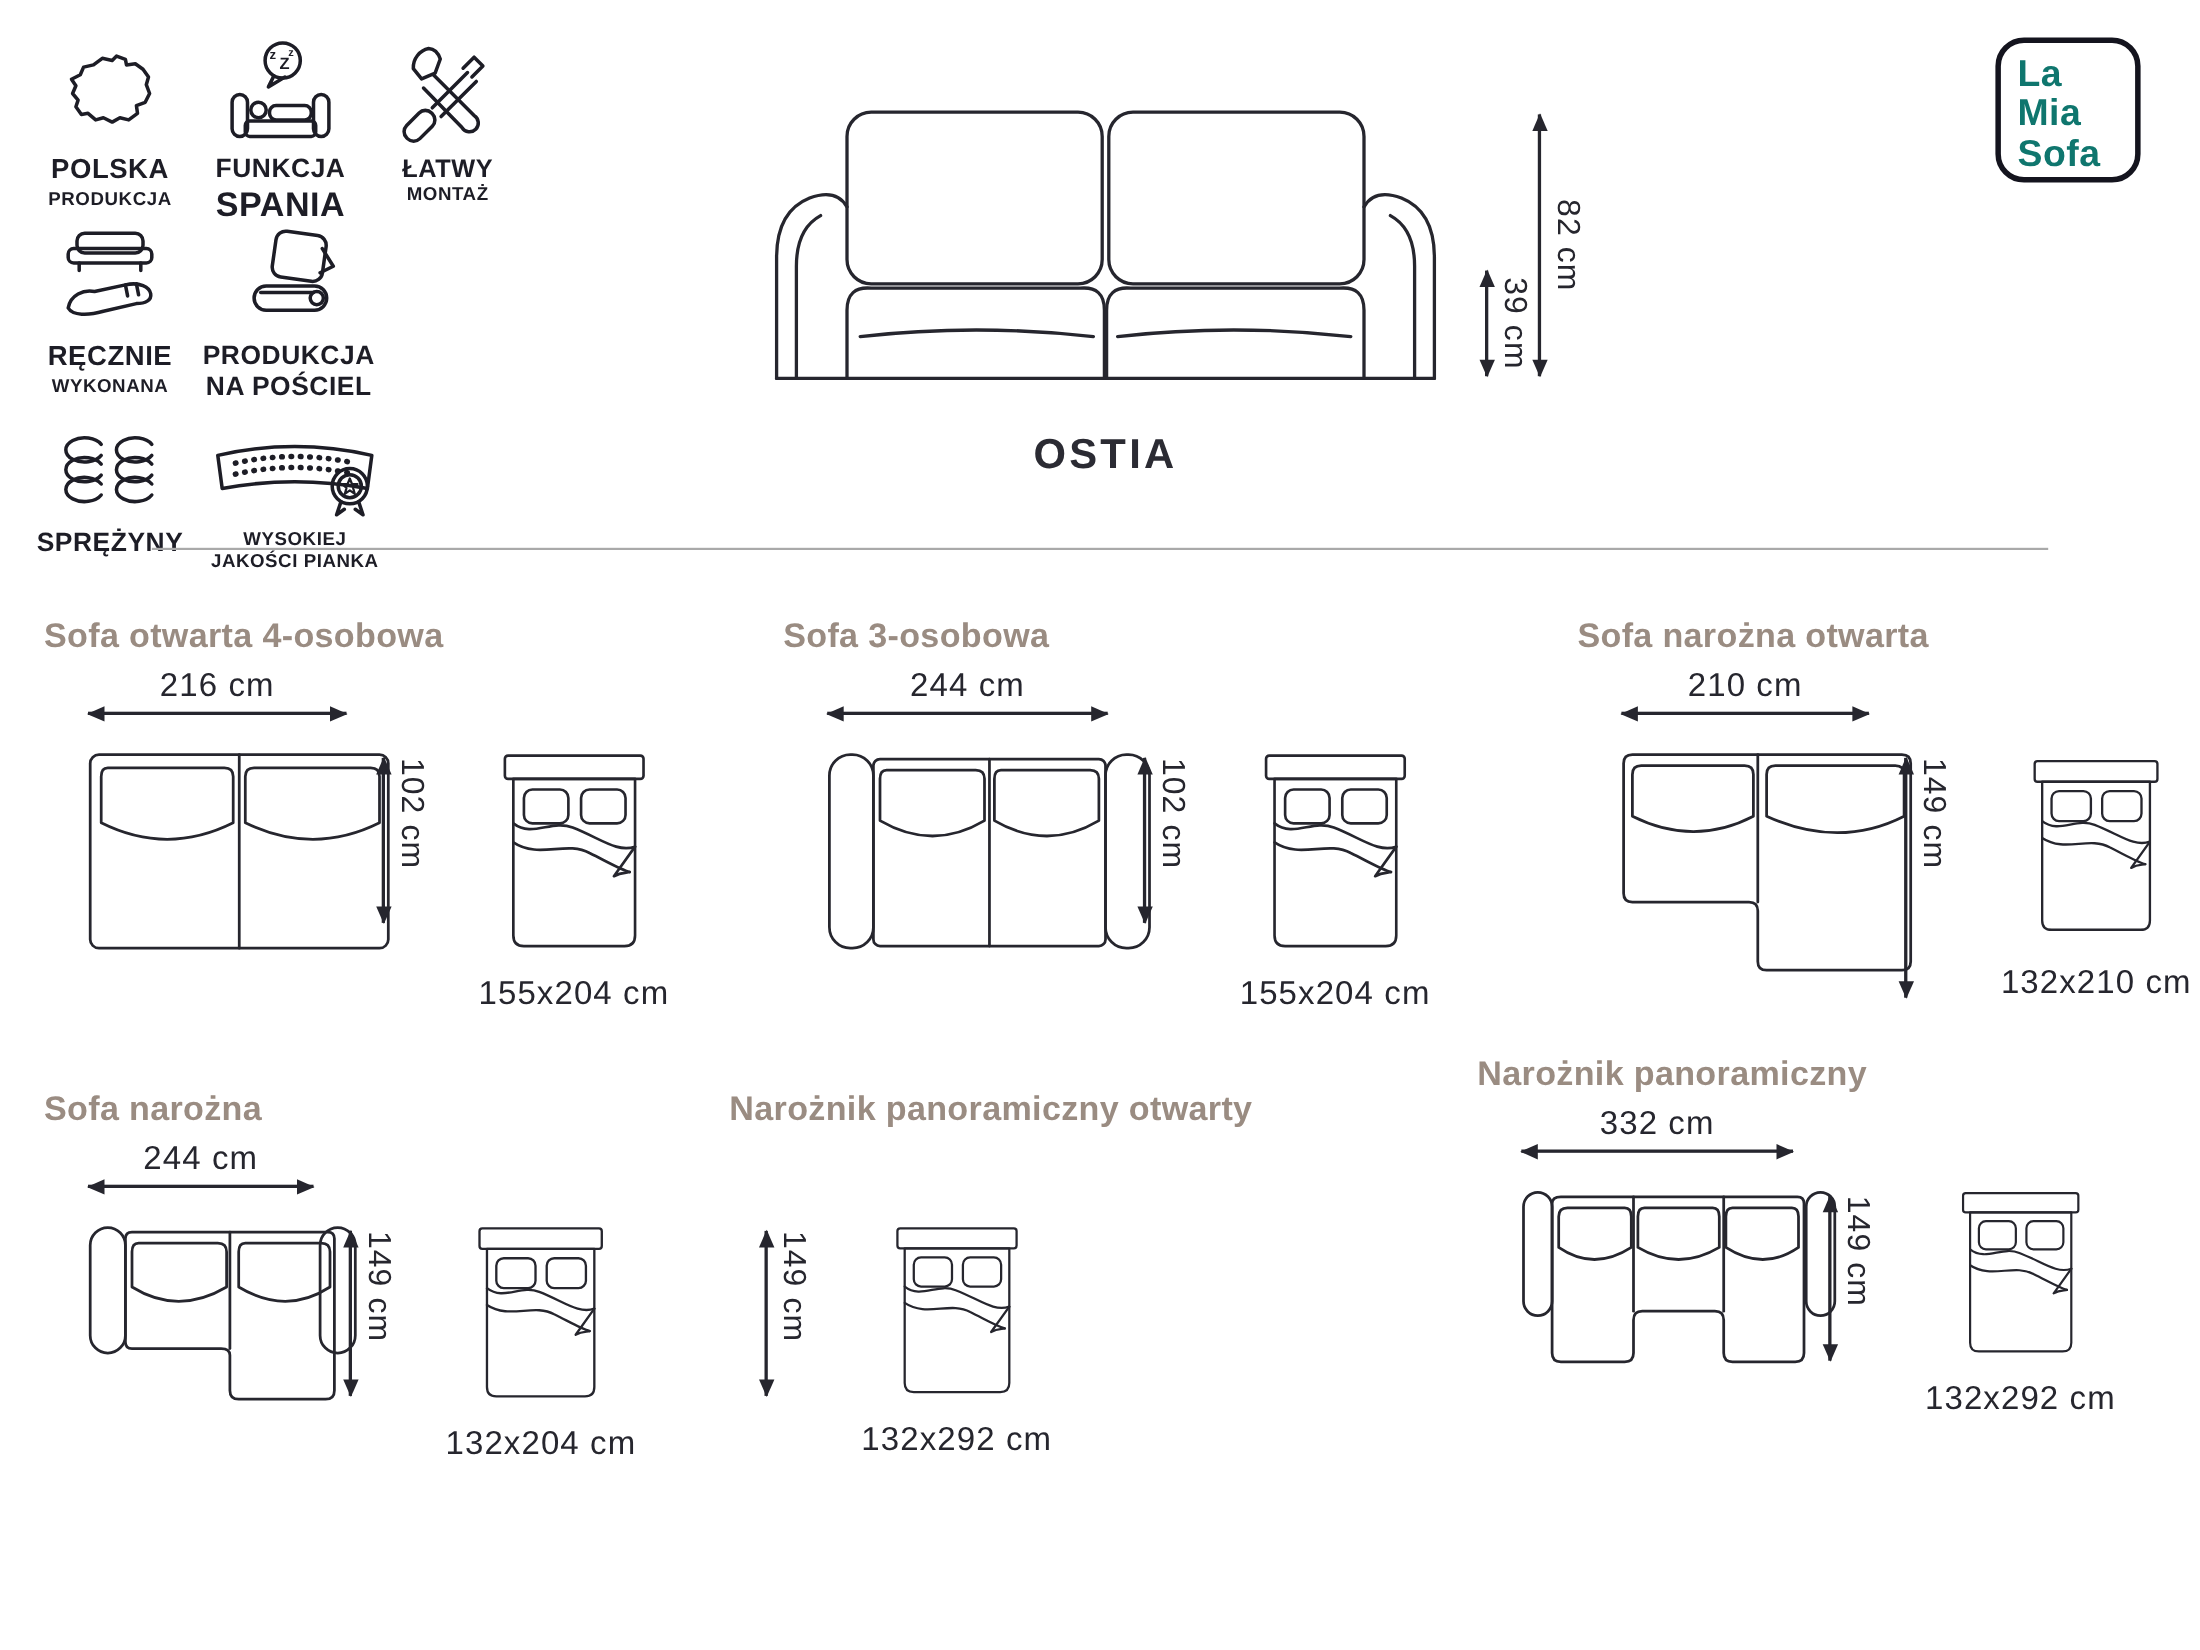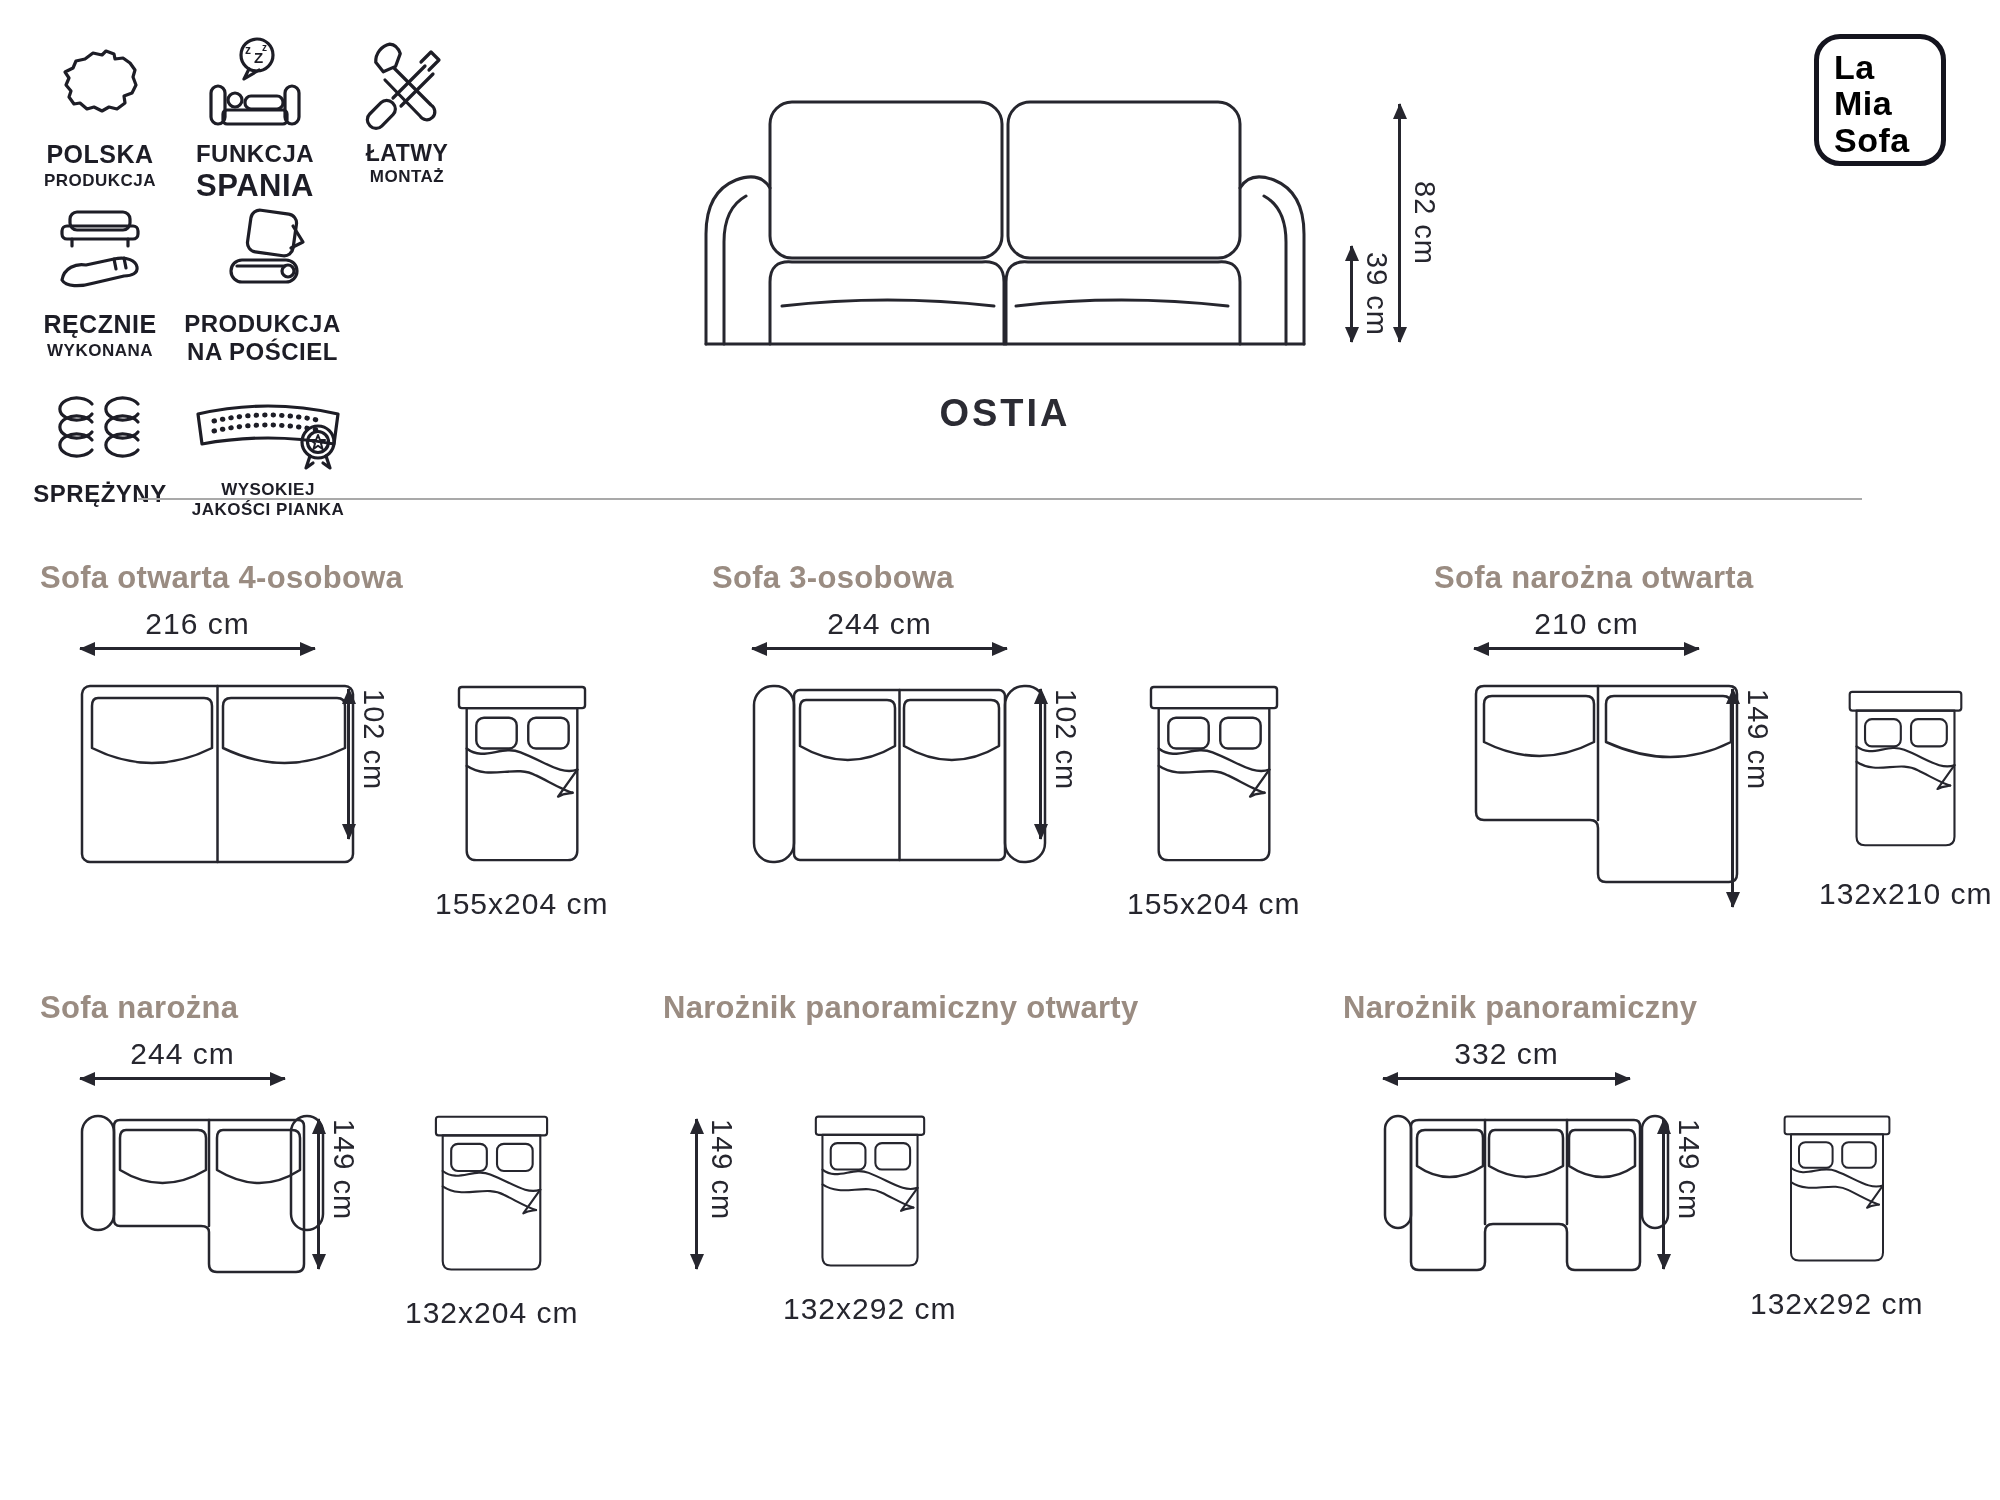--- a/index.html
+++ b/index.html
@@ -31,21 +31,21 @@
   .f-pianka .f-line1{font-size:17px;font-weight:700;}
   .f-pianka .f-line2{font-size:17px;font-weight:700;}
 
   
   .main-sofa{position:absolute;left:680px;top:92px;}
   .main-sofa svg{stroke:var(--ink);fill:none;stroke-width:3;stroke-linecap:round;stroke-linejoin:round;}
   .product-title{position:absolute;left:680px;top:392px;width:650px;text-align:center;
     font-size:38px;font-weight:600;letter-spacing:3px;color:#2b2b33;}
   .logo{position:absolute;left:1814px;top:34px;width:132px;height:132px;
     border:5px solid #14141e;border-radius:26px;padding:10px 0 0 15px;}
-  .logo div{font-size:34px;line-height:1.07;font-weight:700;color:#000000;letter-spacing:.5px;}
+  .logo div{font-size:34px;line-height:1.07;font-weight:700;color:#0f766e;letter-spacing:.5px;}
   .divider{position:absolute;left:138px;top:498px;width:1724px;height:2px;background:var(--divider);}
 
   
   .arrow-h{position:relative;border-top:3px solid var(--ink);height:0;}
   .arrow-h::before{content:"";position:absolute;left:-1px;top:-8.5px;width:0;height:0;
     border:7px solid transparent;border-left:0;border-right:16px solid var(--ink);}
   .arrow-h::after{content:"";position:absolute;right:-1px;top:-8.5px;width:0;height:0;
     border:7px solid transparent;border-right:0;border-left:16px solid var(--ink);}
   .arrow-v{position:relative;border-left:3px solid var(--ink);width:0;}
   .arrow-v::before{content:"";position:absolute;top:-1px;left:-8.5px;width:0;height:0;
@@ -355,21 +355,21 @@
           <rect x="74" y="34" width="42" height="32" rx="8"></rect>
           <path d="M10,66 C28,80 46,62 66,70 C92,80 108,94 125,88"></path>
           <path d="M10,84 C34,100 60,82 82,94 C100,103 112,110 120,112"></path>
           <path d="M125,88 L105,116 C112,112 117,113 120,112"></path>
         </svg>
         <div class="bed-size">132x292 cm</div>
       </div>
     </div>
   </div>
 
-  <div class="panel" style="left:1343px;top:990px;">
+  <div class="panel" style="left:1343px;top:958px;">
     <div class="panel-title">Narożnik panoramiczny</div>
     <div class="panel-content">
       <div class="sofa-col" style="width:287px;">
         <div class="wlabel">332 cm</div>
         <div class="arrow-h"></div>
         <svg width="287" height="160" viewBox="0 0 287 160">
           <rect x="2" y="2" width="26" height="112" rx="13"></rect>
           <rect x="259" y="2" width="26" height="112" rx="13"></rect>
           <path d="M36,6 H251 Q257,6 257,12 V148 Q257,156 249,156 H192 Q184,156 184,148 V118 Q184,110 176,110 H110 Q102,110 102,118 V148 Q102,156 94,156 H36 Q28,156 28,148 V12 Q28,6 36,6 Z"></path>
           <line x1="102" y1="6" x2="102" y2="110"></line>

